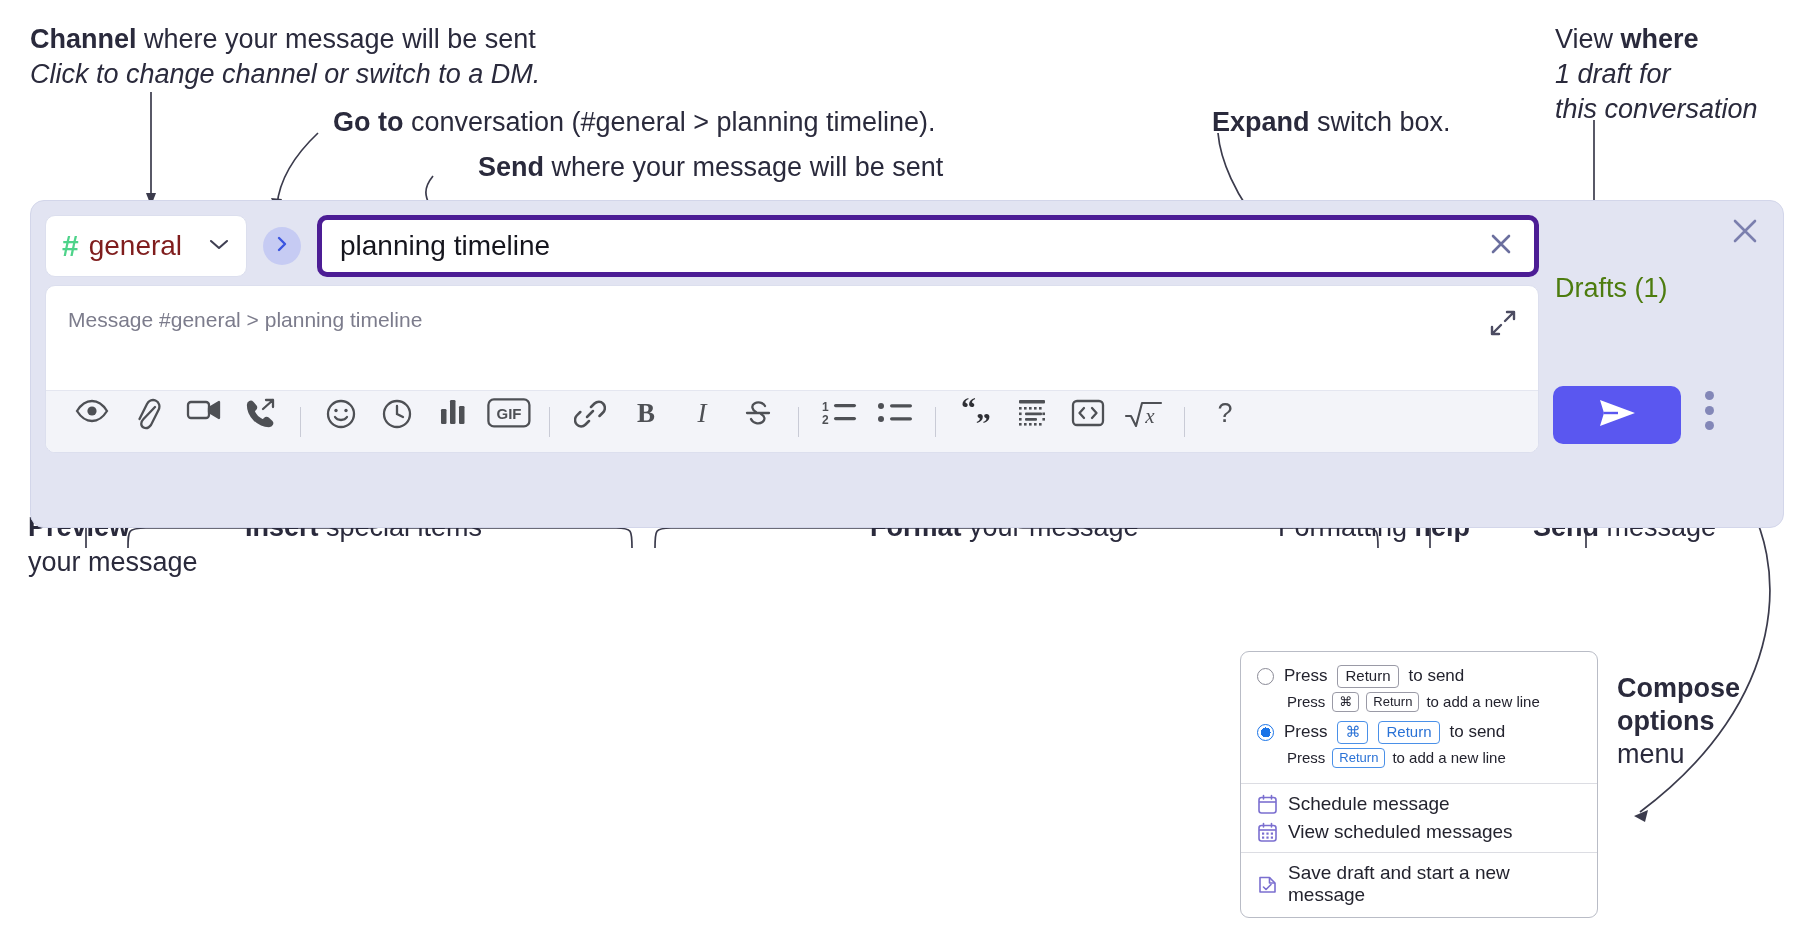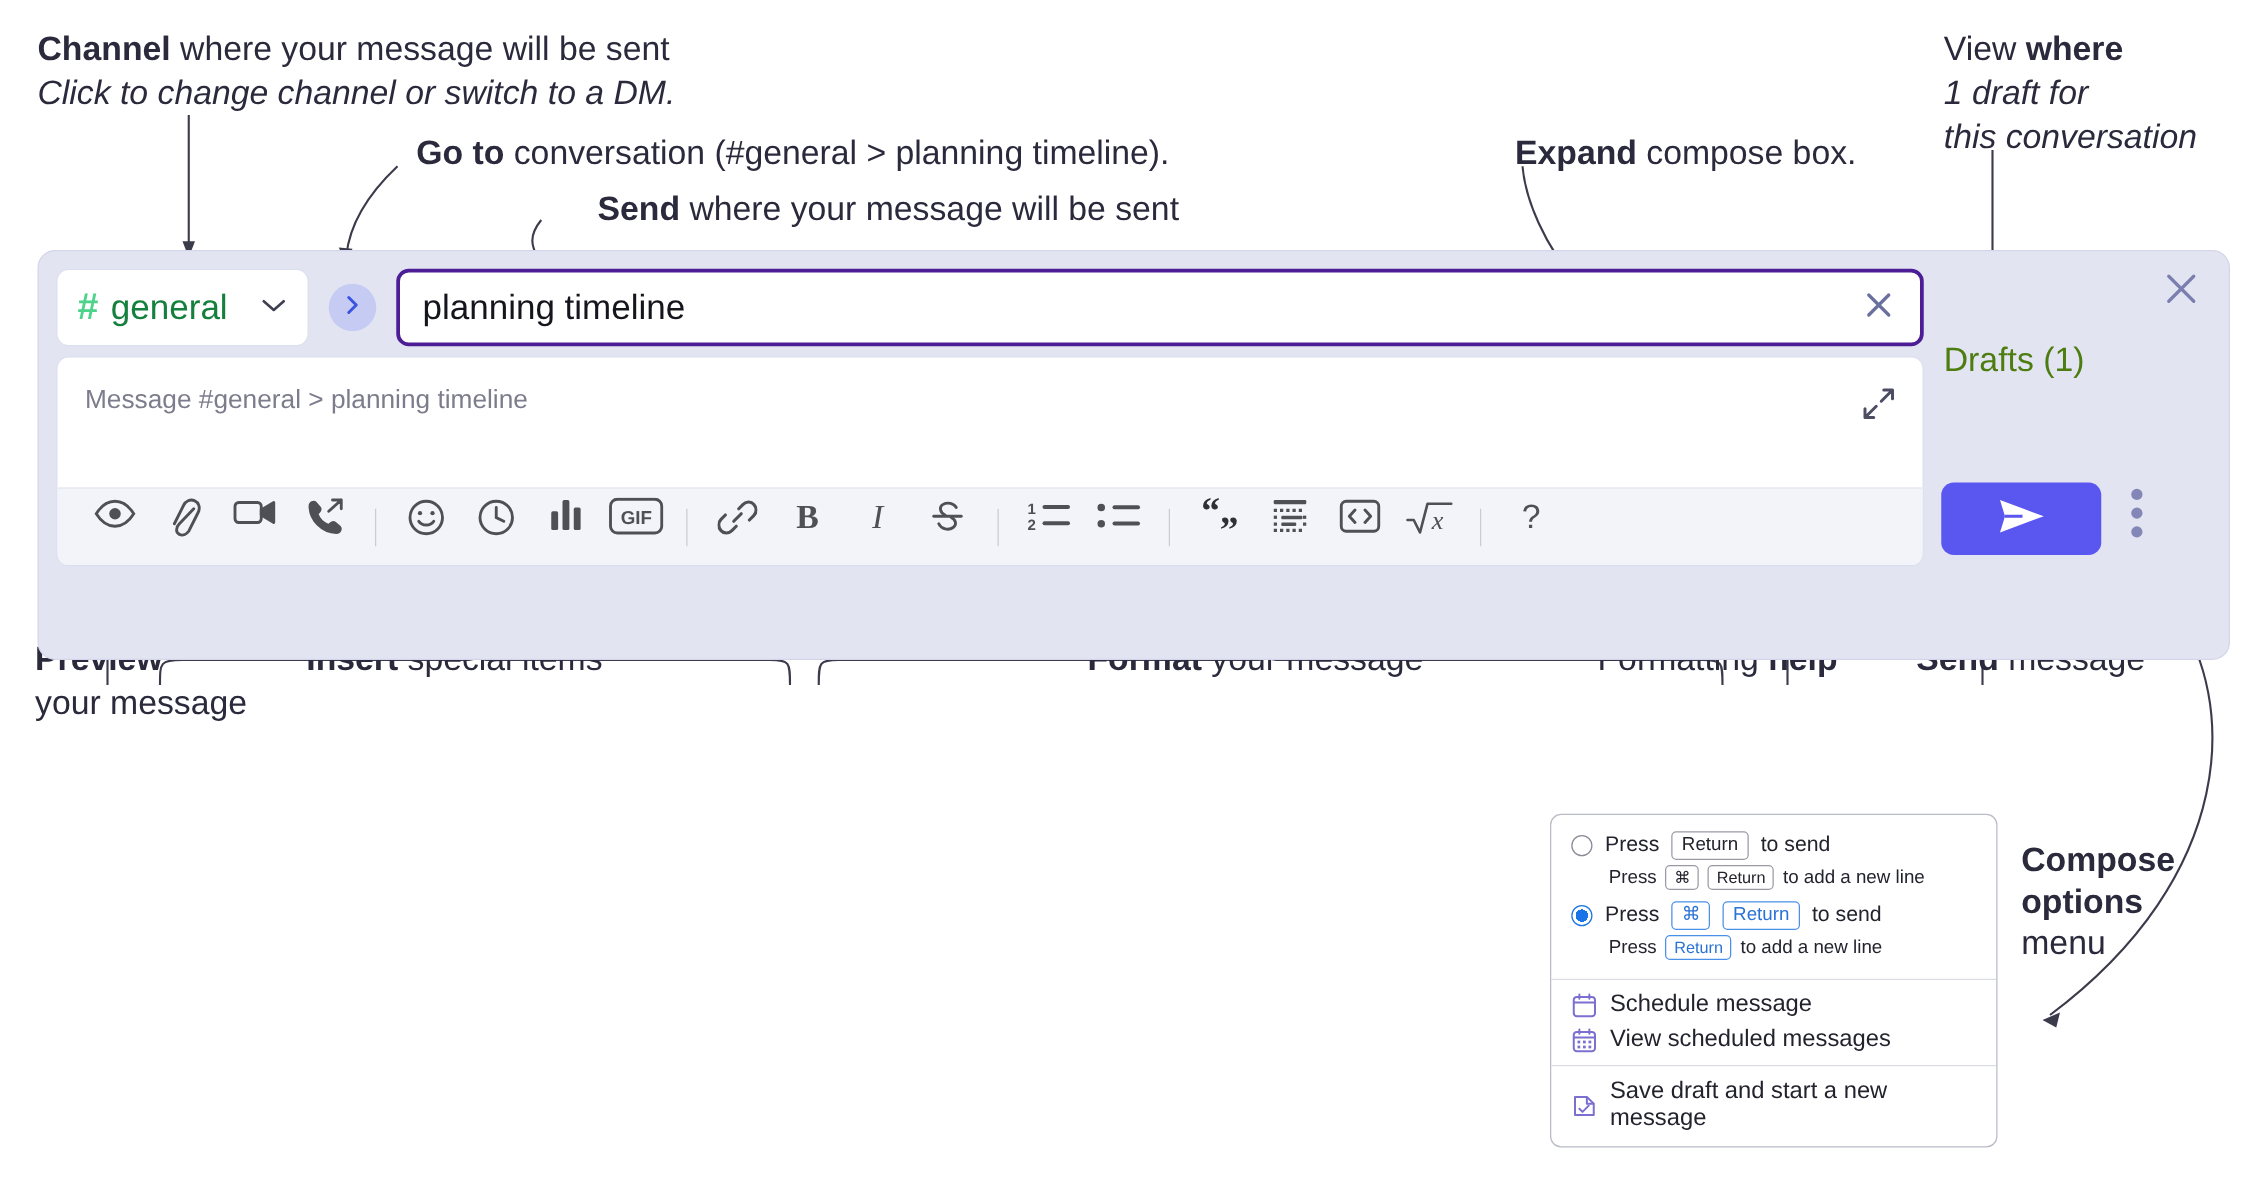--- a/index.html
+++ b/index.html
@@ -36,32 +36,32 @@
 
   
   .hdrRow { display: flex; align-items: center; height: 62px; gap: 10px; }
   .chanBtn {
     display: flex; align-items: center; gap: 10px;
     height: 62px; width: 202px;
     background: #fff; border: 1px solid #dcdfee; border-radius: 10px;
     padding: 0 16px; cursor: pointer;
   }
   .hashIcon { color: #4ed38a; font-weight: 700; font-size: 30px; line-height: 1; }
-  .chanName { font-size: 28px; color: #15803d; }
+  .chanName { font-size: 28px; color: #7f1d1d; }
   .chev { margin-left: auto; color: #3f3f52; }
 
   .goBtn {
     width: 38px; height: 38px; border-radius: 50%;
     background: #c6cbf3; display: flex; align-items: center; justify-content: center;
     cursor: pointer; flex: none; margin: 0 6px;
   }
 
   .topicField {
     flex: 1; height: 62px; background: #fff;
-    border: 3px solid #4c1d95; border-radius: 10px;
+    border: 5px solid #4c1d95; border-radius: 10px;
     display: flex; align-items: center; padding: 0 18px;
   }
   .topicVal { font-size: 28px; color: #15151d; }
   .topicClear { margin-left: auto; cursor: pointer; color: #6b6f9e; }
 
   
   .msgBox {
     margin-top: 8px; background: #fff;
     border: 1px solid #dcdfee; border-radius: 10px;
     height: 168px; position: relative; overflow: hidden;
@@ -177,21 +177,21 @@
 
   <div class="anno lg" style="left:333px; top:105px;">
     <span class="b">Go to</span><span> conversation (#general &gt; planning timeline).</span>
   </div>
 
   <div class="anno lg" style="left:478px; top:150px;">
     <span class="b">Send</span><span> where your message will be sent</span>
   </div>
 
   <div class="anno lg" style="left:1212px; top:105px;">
-    <span class="b">Expand</span><span> compose box.</span>
+    <span class="b">Expand</span><span> switch box.</span>
   </div>
 
   <div class="anno lg" style="left:1555px; top:22px;">
     <div><span>View </span><span class="b">where</span></div>
     <div class="i">1 draft for</div>
     <div class="i">this conversation</div>
   </div>
 
   <div class="anno lg" style="left:28px; top:510px;">
     <div class="b">Preview</div>

